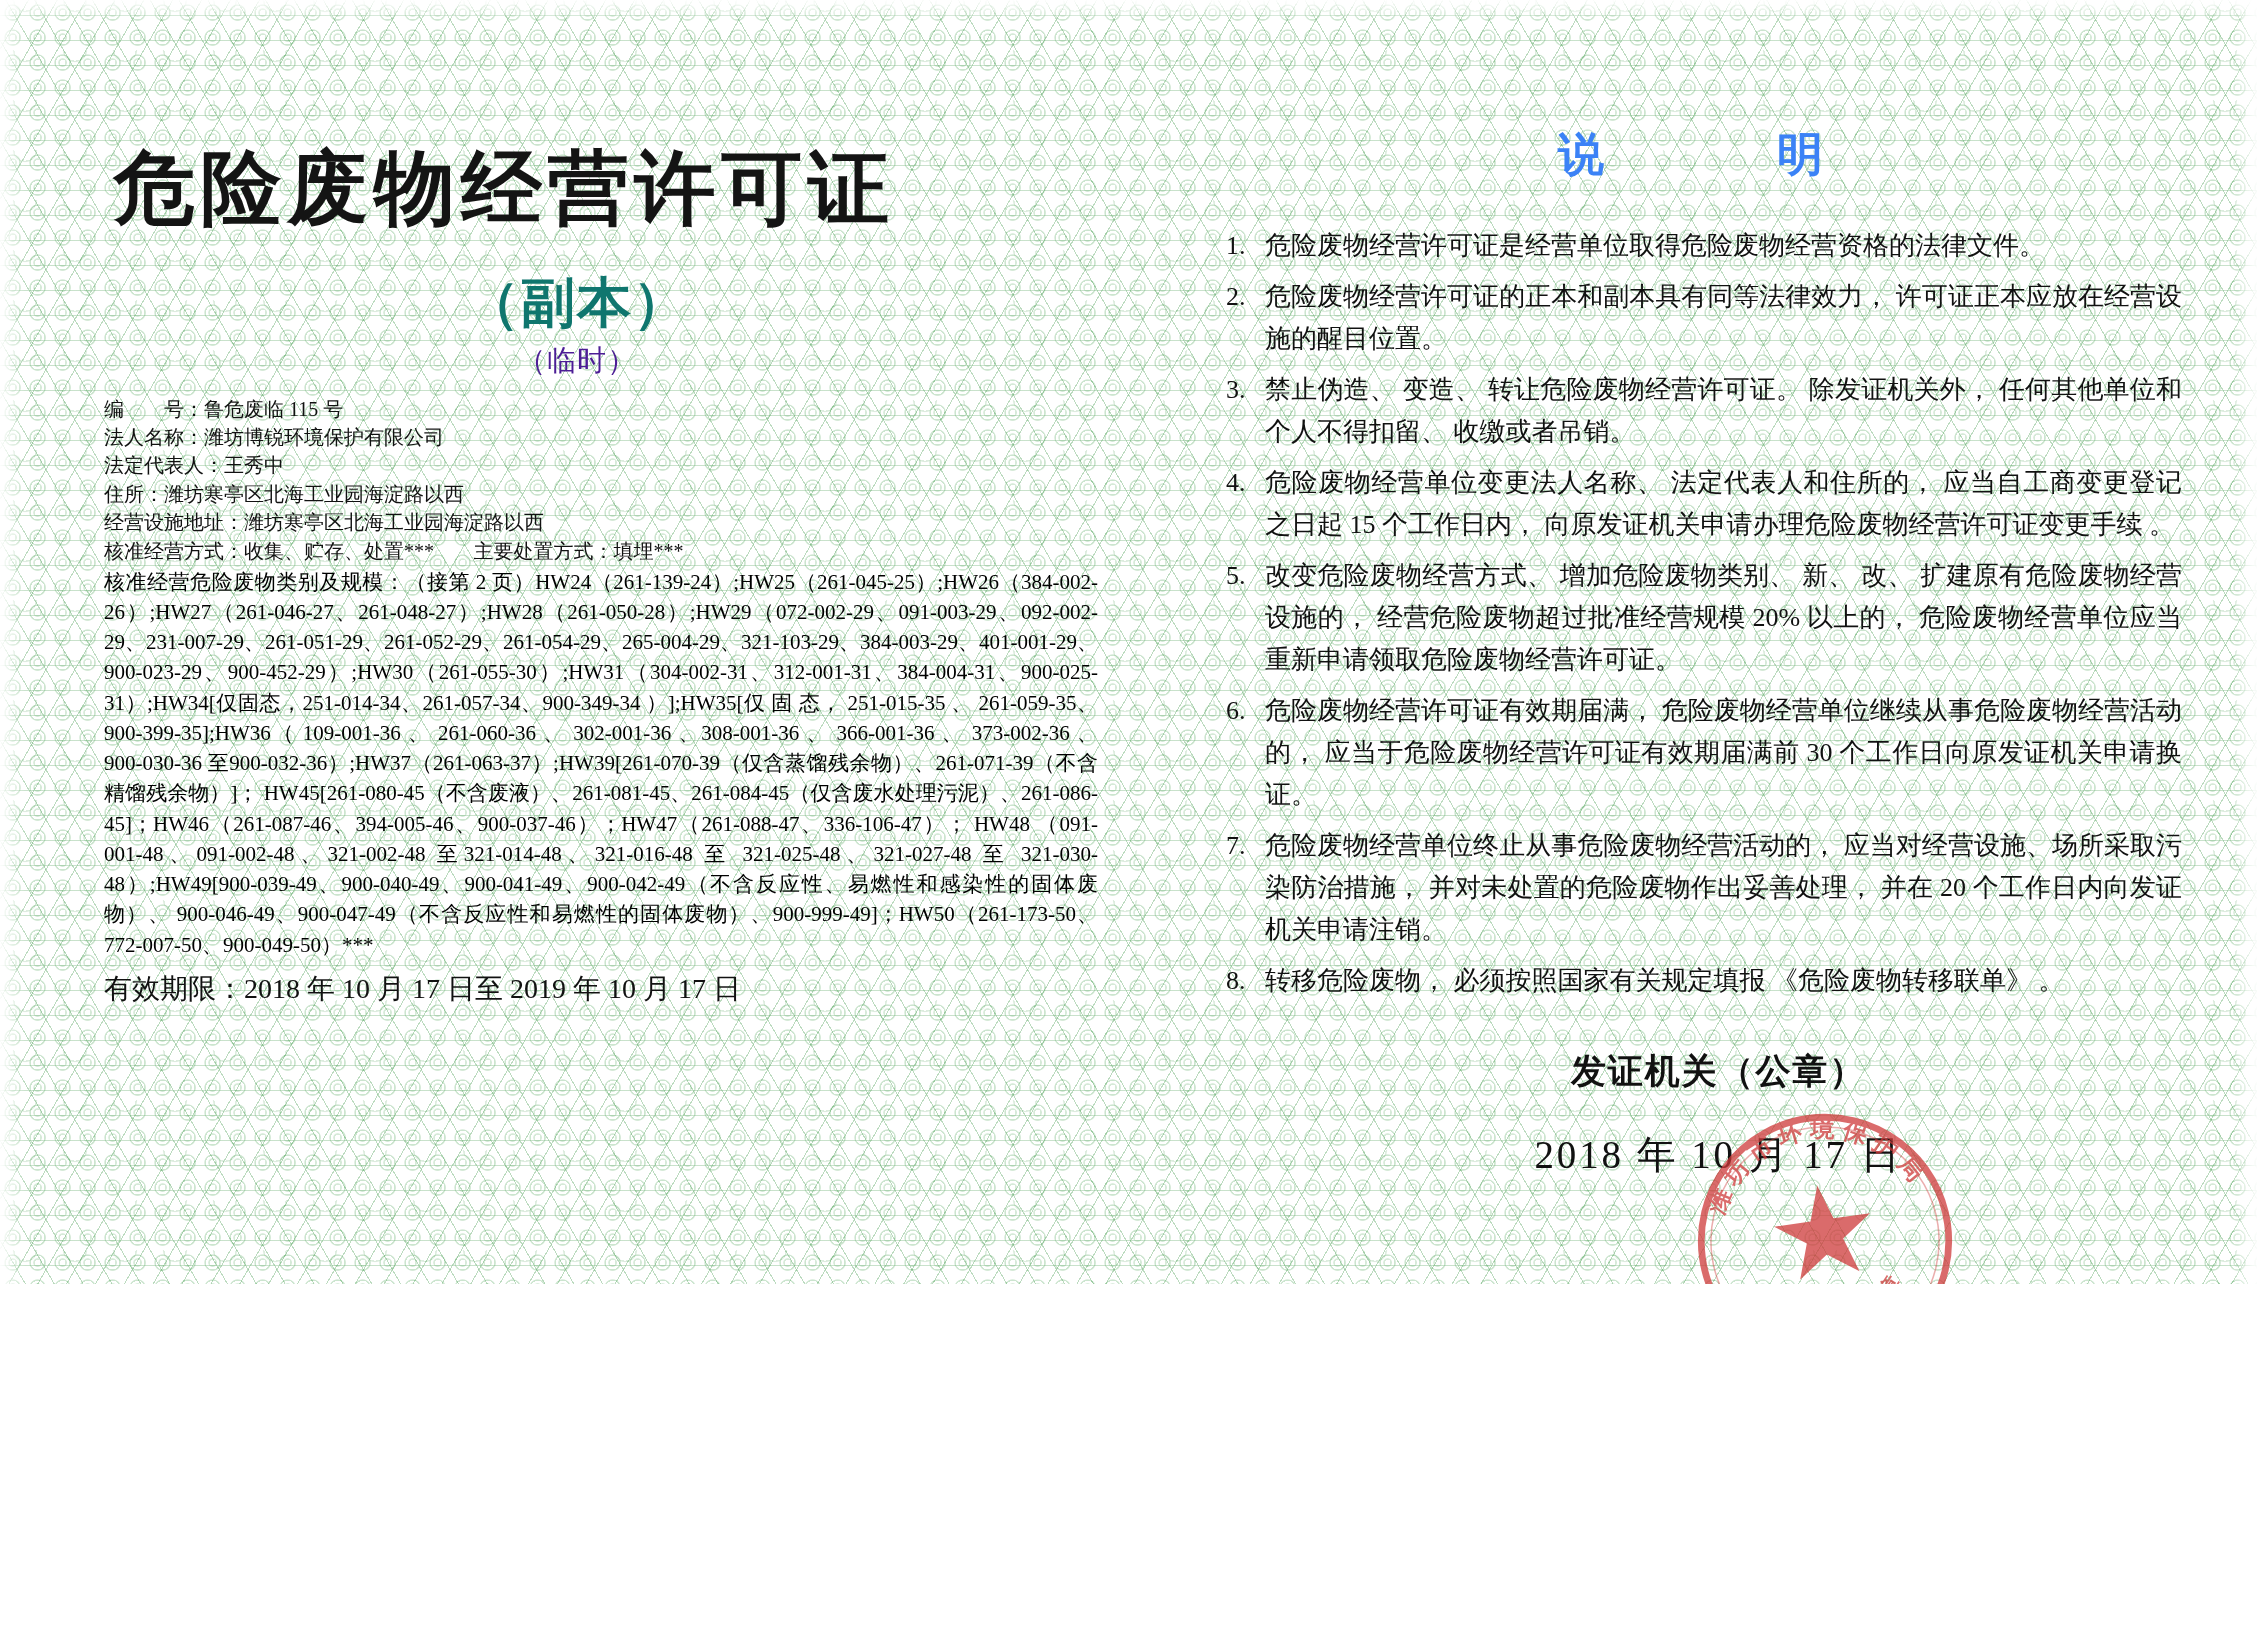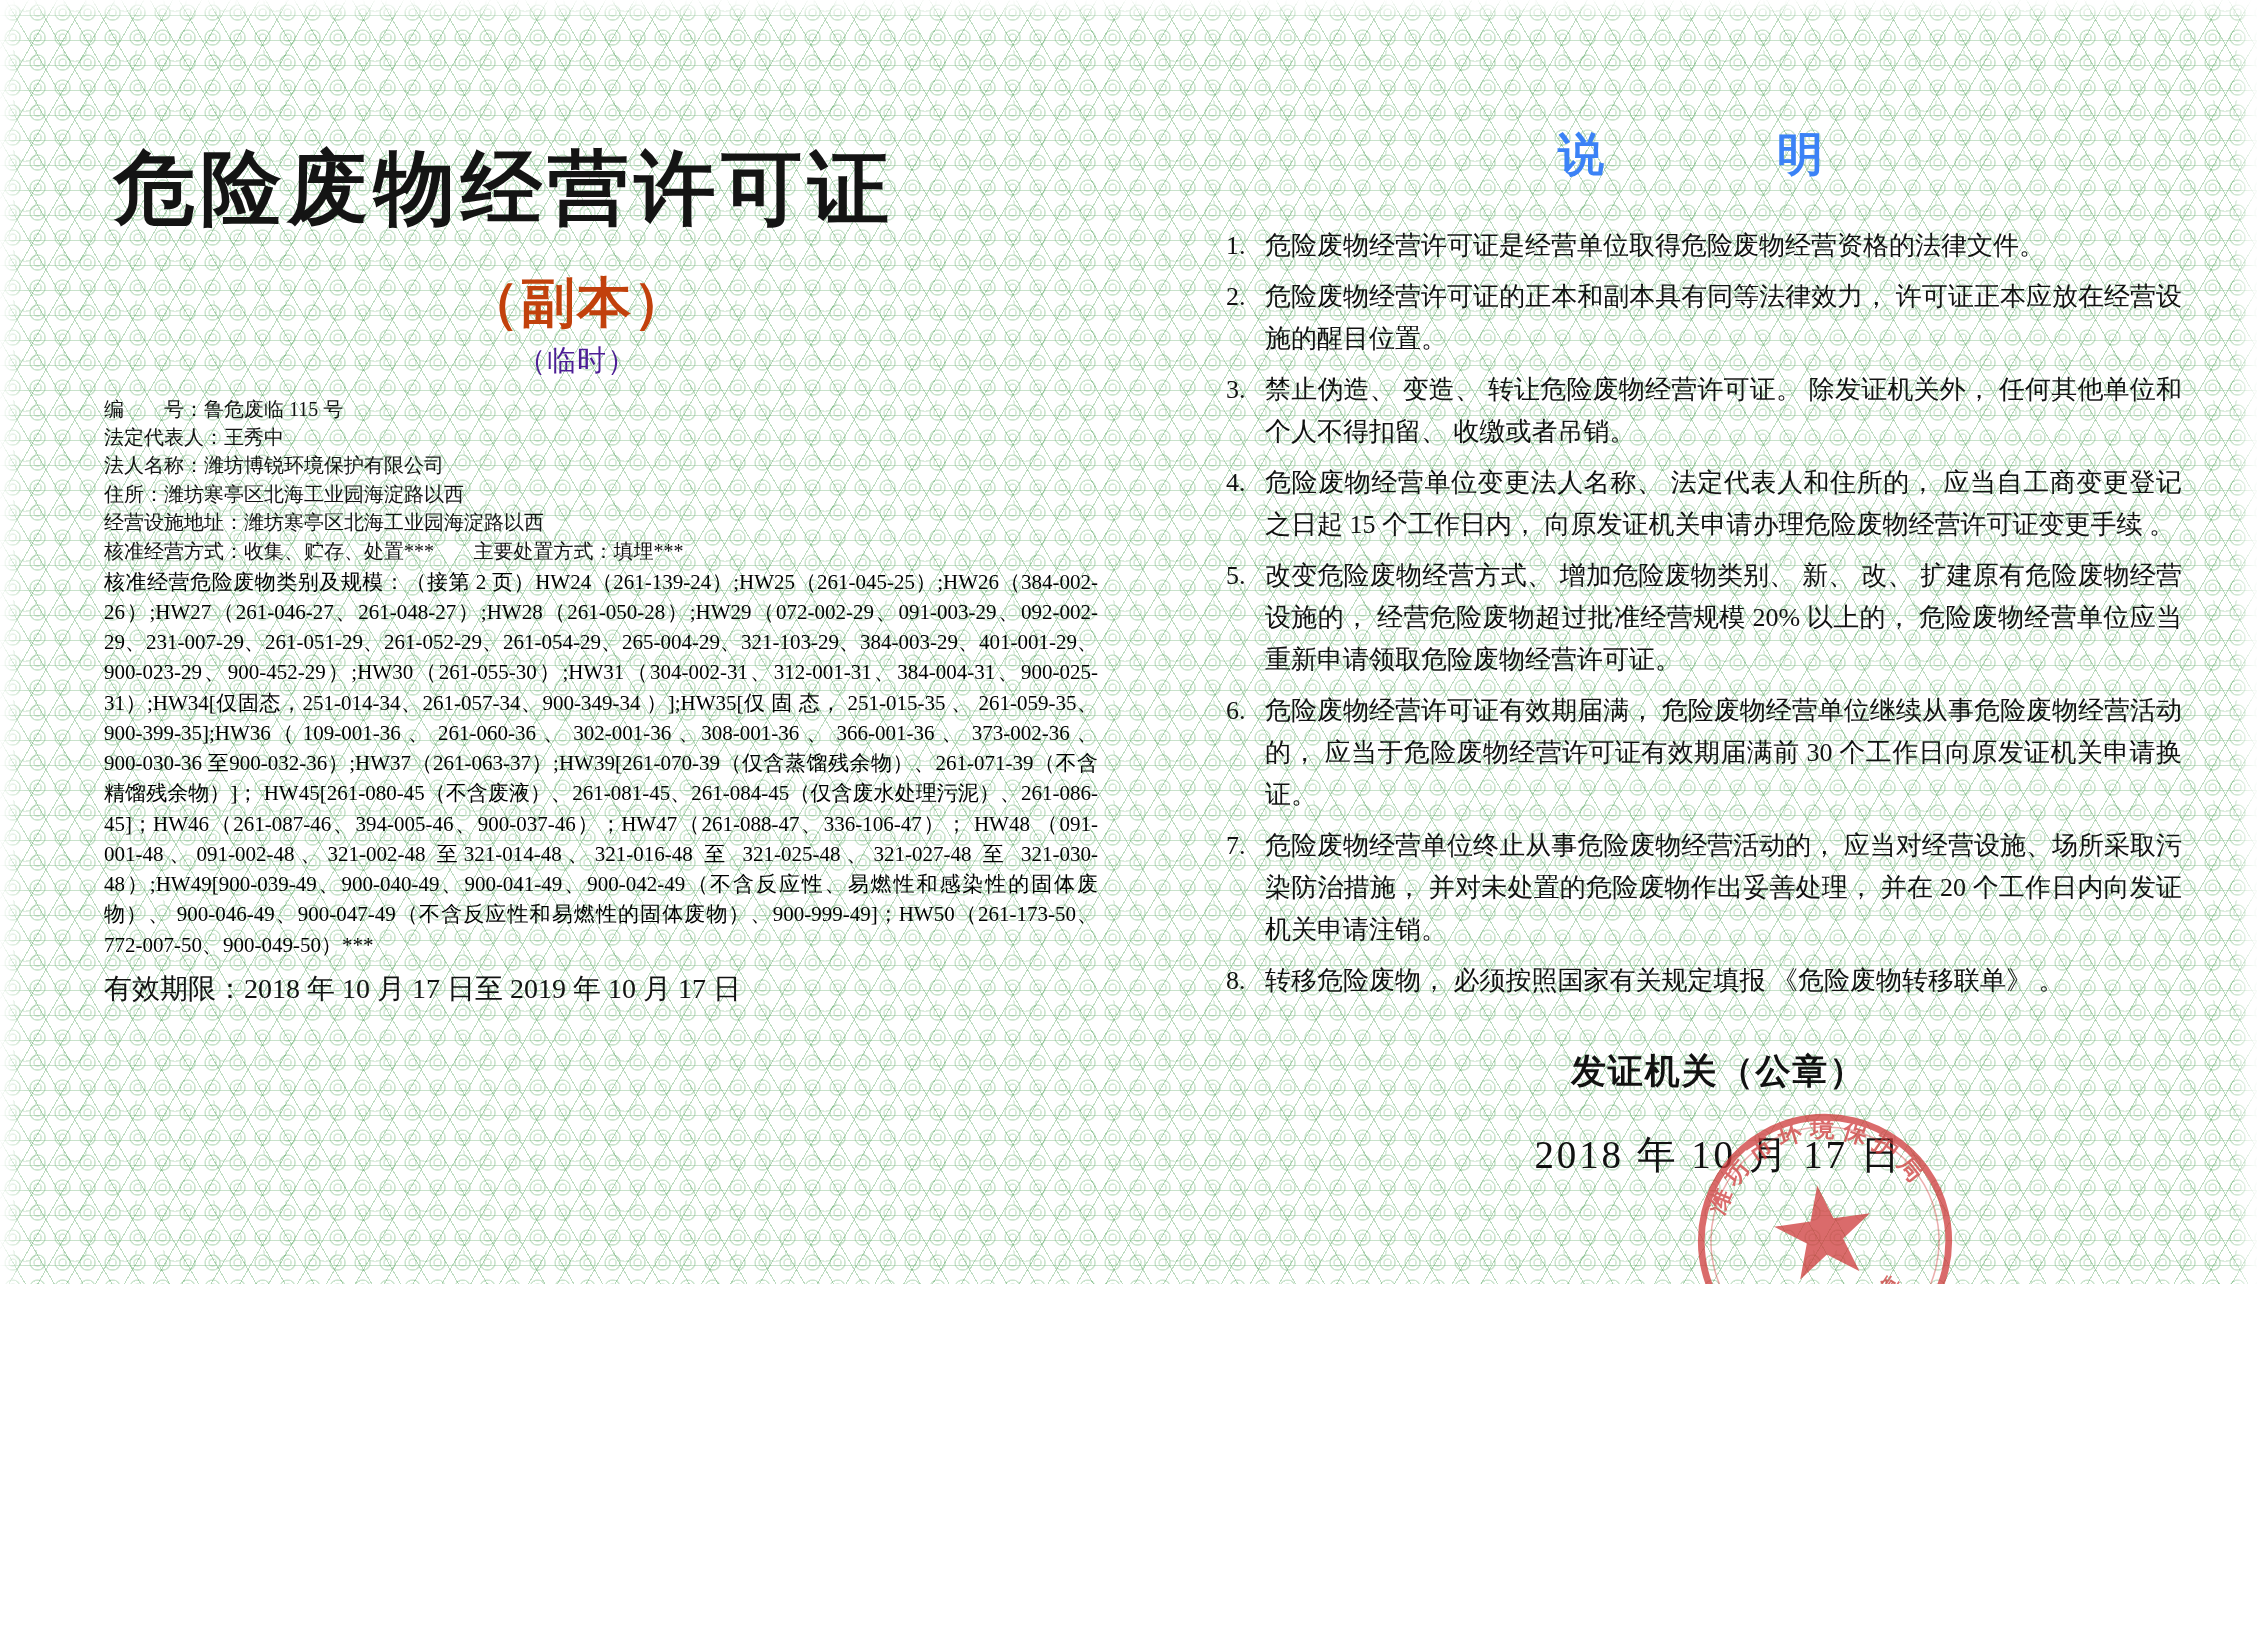--- a/index.html
+++ b/index.html
@@ -70,21 +70,21 @@
     color: #141414;
     margin: 0 0 0 9.7px;
     line-height: 1.05;
     white-space: nowrap;
   }
   .cert-sub {
     text-align: center;
     font-family: "DejaVu Serif", serif;
     font-weight: 700;
     font-size: 54px;
-    color: #c2410c;
+    color: #0f766e;
     margin: 37px 0 0 -87px;
     letter-spacing: 1.9px;
   }
   .cert-sub2 {
     text-align: center;
     font-family: "Liberation Serif", serif;
     font-size: 29px;
     color: #4c1d95;
     margin: 1px 0 0 -87px;
     letter-spacing: 1px;
@@ -216,24 +216,24 @@
 
     <h1 class="cert-title">危险废物经营许可证</h1>
     <div class="cert-sub">（副本）</div>
     <div class="cert-sub2">（临时）</div>
 
     <div class="fields">
       <div class="row">
         <span>编　　号：</span><span>鲁危废临 115 号</span>
       </div>
       <div class="row">
+        <span>法人名称：</span><span>潍坊博锐环境保护有限公司</span>
+      </div>
+      <div class="row">
         <span>法定代表人：</span><span>王秀中</span>
-      </div>
-      <div class="row">
-        <span>法人名称：</span><span>潍坊博锐环境保护有限公司</span>
       </div>
       <div class="row">
         <span>住所：</span><span>潍坊寒亭区北海工业园海淀路以西</span>
       </div>
       <div class="row">
         <span>经营设施地址：</span><span>潍坊寒亭区北海工业园海淀路以西</span>
       </div>
       <div class="row">
         <span>核准经营方式：</span><span>收集、贮存、处置***</span>
         <span class="gapfill">&nbsp;&nbsp;</span>

